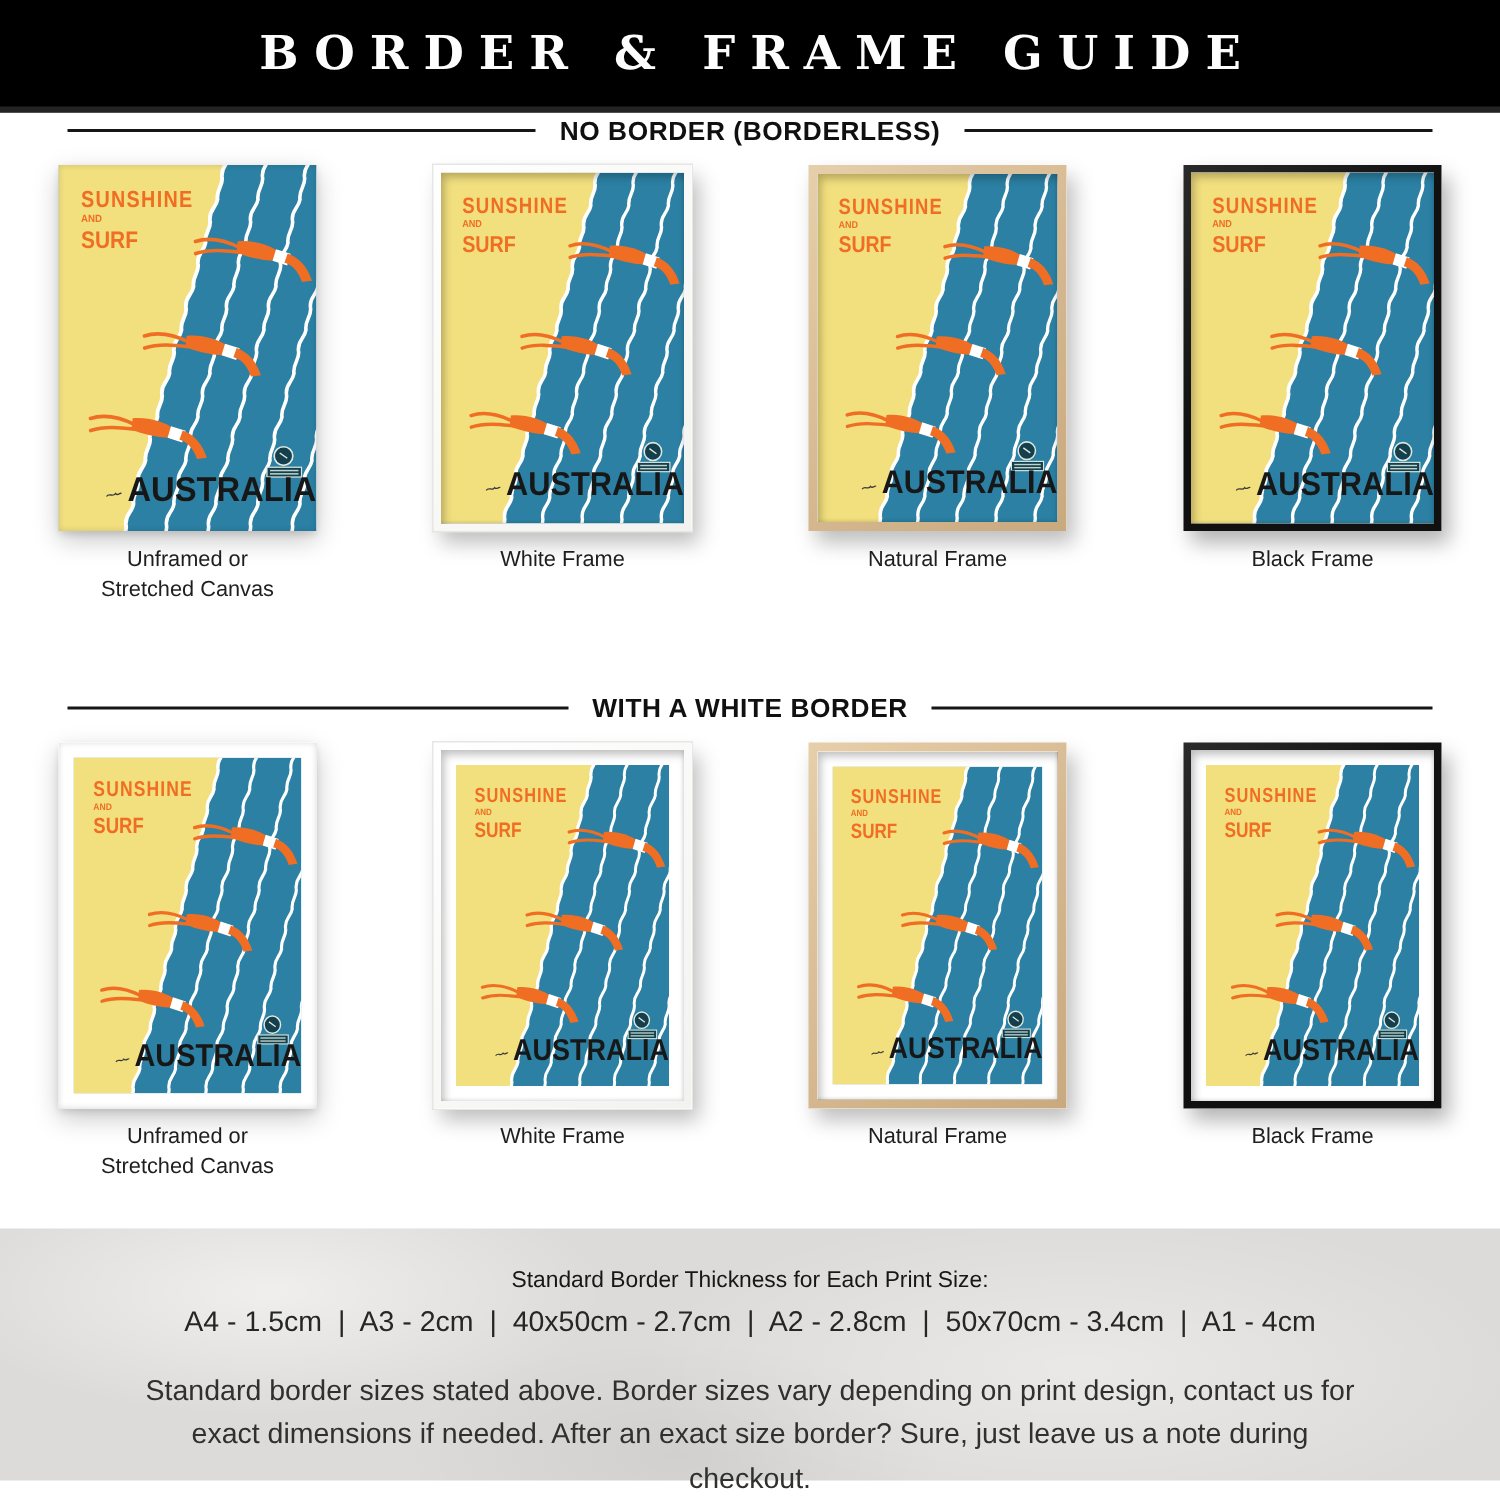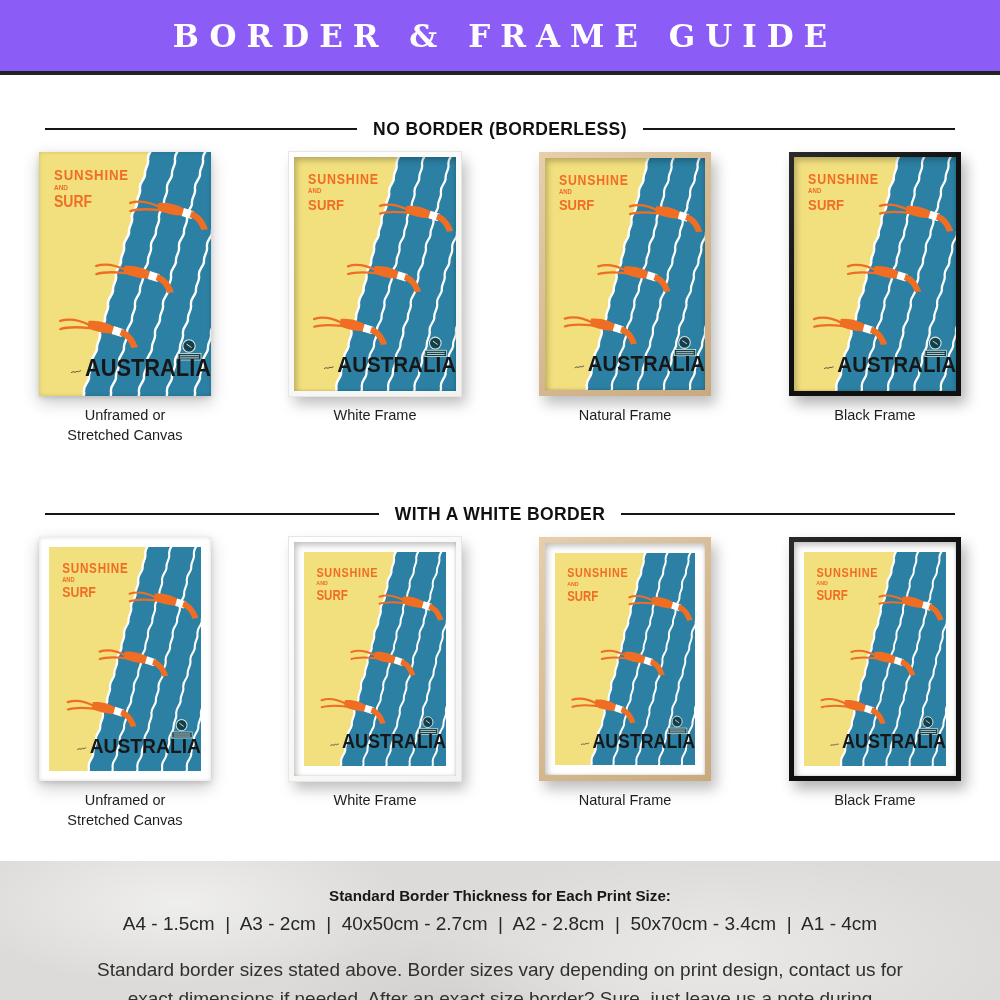--- a/index.html
+++ b/index.html
@@ -1,32 +1,32 @@
 <!DOCTYPE html>
 <html><head>
 <meta charset="utf-8">
 <style>
   * { margin:0; padding:0; box-sizing:border-box; }
   html,body { width:1000px; background:#fff; font-family:"Liberation Sans", sans-serif; color:#1d1d1d; }
   body { height:1000px; overflow:hidden; }
 
   
   .header-bar{
-    height:75px; background:#8b5cf6; border-bottom:4px solid #232323;
+    height:75px; background:#000000; border-bottom:4px solid #232323;
     display:flex; align-items:center; justify-content:center;
   }
   .header-bar h1{
     font-family:"DejaVu Serif", serif; font-weight:700;
     font-size:31px; letter-spacing:10px; text-indent:10px; color:#fdfdfd;
   }
 
   
   .section-heading{
     display:flex; align-items:center; gap:16px;
-    padding:0 45px; margin-top:42px;
+    padding:0 45px; 
   }
   .section-heading .rule{ flex:1; height:2px; background:#161616; }
   .section-heading h2{
     font-size:17.5px; font-weight:800; letter-spacing:.4px; color:#101010; line-height:24px;
     white-space:nowrap;
   }
   .section-heading.second{ margin-top:56px; }
 
   
   .poster-row{ display:flex; margin-top:11px; }
@@ -54,21 +54,21 @@
 
   
   .size-guide{
     margin-top:31px; height:168px; padding-top:26px; text-align:center;
     background-color:#dcdbd9;
     background-image:
       radial-gradient(ellipse 320px 120px at 18% 25%, rgba(255,255,255,.55), transparent 70%),
       radial-gradient(ellipse 420px 150px at 72% 55%, rgba(255,255,255,.38), transparent 70%),
       radial-gradient(ellipse 260px 110px at 45% 90%, rgba(0,0,0,.05), transparent 70%);
   }
-  .size-guide h3{ font-size:15.2px; font-weight:700; color:#171717; margin-bottom:6px; }
+  .size-guide h3{ font-size:15.2px; font-weight:400; color:#171717; margin-bottom:6px; }
   .size-line{ font-size:19px; color:#262626; line-height:1.45; white-space:pre; }
   .size-note{ font-size:19px; color:#303030; line-height:1.55; max-width:810px; margin:17px auto 0; }
 </style>
 </head>
 <body>
 
 <svg width="0" height="0" style="position:absolute" aria-hidden="true">
   <defs>
     <path id="waveline" d="M0,0 c-1,6 -6,7 -5,14 c1,6 -4,8 -3,15 c-1,6 -6,7 -5,14 c1,6 -4,8 -3,15 c-1,6 -6,7 -5,14 c1,6 -4,8 -3,15 c-1,6 -6,7 -5,14 c1,6 -4,8 -3,15 c-1,6 -6,7 -5,14 c1,6 -4,8 -3,15 c-1,6 -6,7 -5,14 c1,6 -4,8 -3,15 c-1,6 -6,7 -5,14 c1,6 -4,8 -3,15 c-1,6 -6,7 -5,14 c1,6 -4,8 -3,15 c-1,6 -6,7 -5,14 c1,6 -4,8 -3,15"></path>
     <g id="diver">

